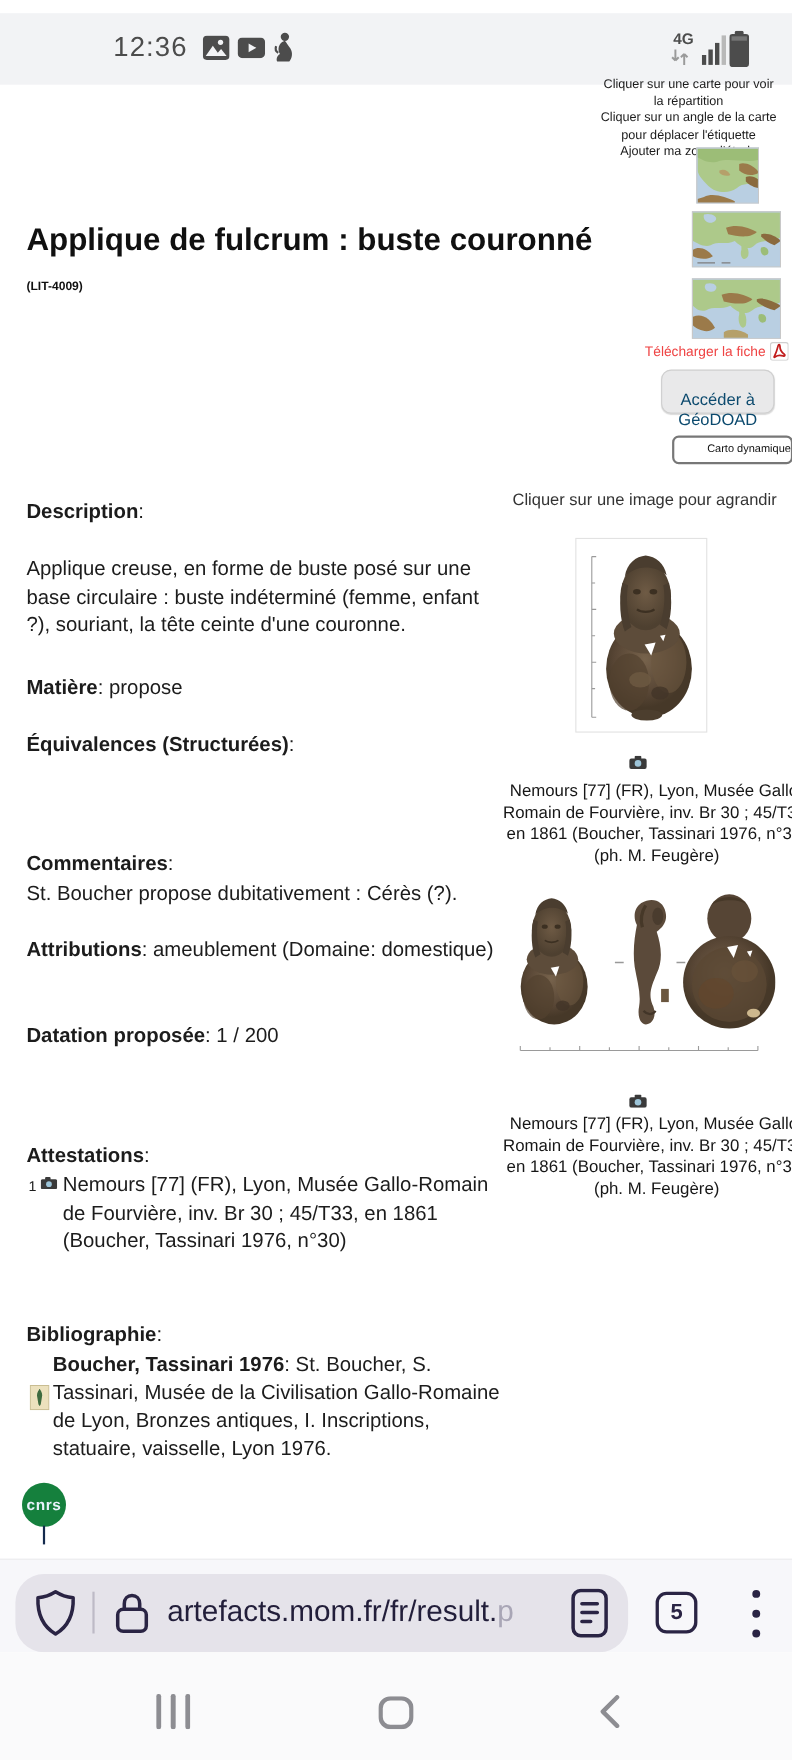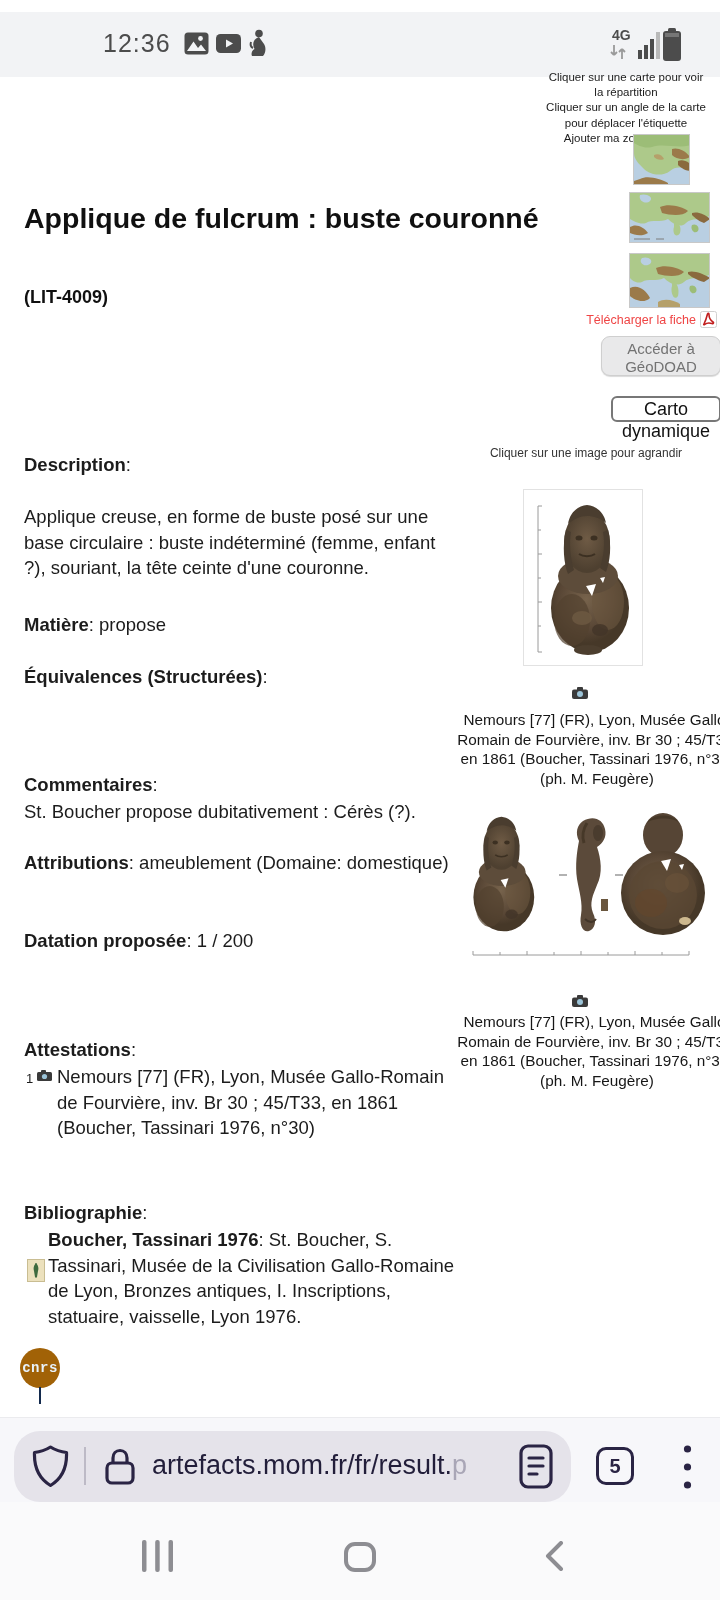--- a/index.html
+++ b/index.html
@@ -10,41 +10,41 @@
   
   .status-bar { left:0; top:12px; width:720px; height:65px; background:#f2f3f5; }
   .status-time { left:103px; top:17px; font-size:25px; color:#4c4c4c; letter-spacing:1px; }
   .st-ico { top:20px; }
 
   
   .instructions { left:522px; top:70px; width:208px; text-align:center; font-size:11.5px; line-height:15.2px; color:#1b1b1b; }
   .map-thumb { border:1px solid #c8c8c8; overflow:hidden; background:#b9cfe2; cursor:pointer; }
   .dl-row { left:555px; top:311px; width:162px; display:flex; align-items:center; justify-content:flex-end; gap:4px; }
   .dl-label { font-size:12.5px; color:#ef4444; }
-  .btn-geodoad { left:601px; top:336px; width:120px; height:40px; background:#e9e9ea; border:1px solid #cfcfcf; border-radius:9px; box-shadow:0 1px 1px rgba(0,0,0,.15); font-size:15px; color:#737373; text-align:center; line-height:18px; padding-top:3px; cursor:pointer; }
-  .btn-carto { left:611px; top:396px; width:110px; height:26px; background:#fff; border:2px solid #777; border-radius:6px; font-size:18px; color:#111; text-align:center; line-height:22px; cursor:pointer; }
+  .btn-geodoad { left:601px; top:336px; width:103px; height:40px; background:#e9e9ea; border:1px solid #cfcfcf; border-radius:9px; box-shadow:0 1px 1px rgba(0,0,0,.15); font-size:15px; color:#0c4a6e; text-align:center; line-height:18px; padding-top:18px; cursor:pointer; }
+  .btn-carto { left:611px; top:396px; width:110px; height:26px; background:#fff; border:2px solid #777; border-radius:6px; font-size:10px; color:#111; text-align:right; line-height:22px; cursor:pointer; }
 
   
   .title { left:24px; top:202px; width:560px; font-size:28.5px; font-weight:bold; color:#101010; white-space:nowrap; }
-  .lit-id { left:24px; top:255px; font-size:18px; font-weight:bold; color:#101010;margin-top:32px; }
+  .lit-id { left:24px; top:255px; font-size:11px; font-weight:bold; color:#101010; }
   .sec { color:#1c1c1c; font-size:18.5px; line-height:25.5px; }
   .sec b { font-weight:bold; }
 
   .attest-item { display:flex; }
   .attest-gutter { width:31px; flex:0 0 31px; font-size:13px; color:#1c1c1c; padding-top:2px; white-space:nowrap; }
   .biblio-entry b { font-weight:bold; }
 
   
-  .gallery-hint { left:452px; top:446px; width:268px; text-align:center; font-size:12px; color:#333; }
+  .gallery-hint { left:452px; top:446px; width:268px; text-align:center; font-size:15px; color:#333; }
   .img-card1 { left:523px; top:489px; width:120px; height:177px; background:#fff; border:1px solid #e2e2e2; cursor:pointer; }
   .img-card2 { left:455px; top:803px; width:250px; height:168px; background:#fff; cursor:pointer; }
   .caption { width:290px; text-align:center; font-size:15.3px; line-height:19.5px; color:#161616; }
 
   
-  .cnrs { left:20px; top:1348px; width:40px; height:40px; border-radius:50%; background:#a16207; color:#e8f2fb; font-size:14px; font-weight:bold; text-align:center; line-height:40px; letter-spacing:.5px; cursor:pointer;font-family:Liberation Mono, monospace; }
+  .cnrs { left:20px; top:1348px; width:40px; height:40px; border-radius:50%; background:#15803d; color:#e8f2fb; font-size:14px; font-weight:bold; text-align:center; line-height:40px; letter-spacing:.5px; cursor:pointer; }
   .cnrs-stem { left:39px; top:1387px; width:2px; height:17px; background:#132a4d; }
 
   
   .browser-bar { left:0; top:1417px; width:720px; height:85px; background:#f7f7fa; border-top:1px solid #ebebee; }
   .url-pill { left:14px; top:1431px; width:557px; height:71px; background:#e5e3ea; border-radius:26px; }
   .pill-div { left:84px; top:1447px; width:2px; height:38px; background:#bdbac6; }
   .url-text { left:152px; top:1450px; font-size:27px; color:#221e3a; white-space:nowrap; }
   .url-text .faded { color:#a9a6b6; }
   .tab-box { left:596px; top:1447px; width:38px; height:38px; border:3.5px solid #2a2444; border-radius:10px; text-align:center; font-size:20px; font-weight:bold; color:#2a2444; line-height:32px; cursor:pointer; }
 

